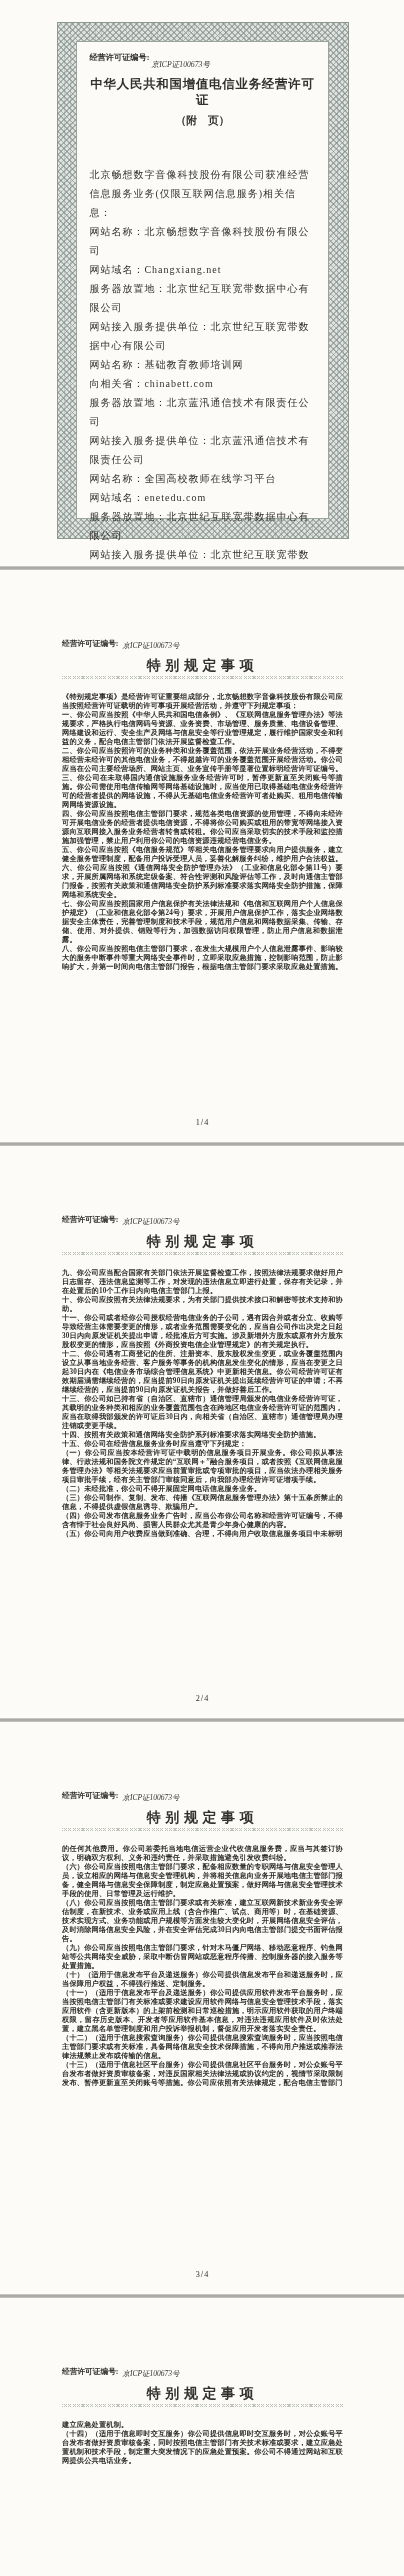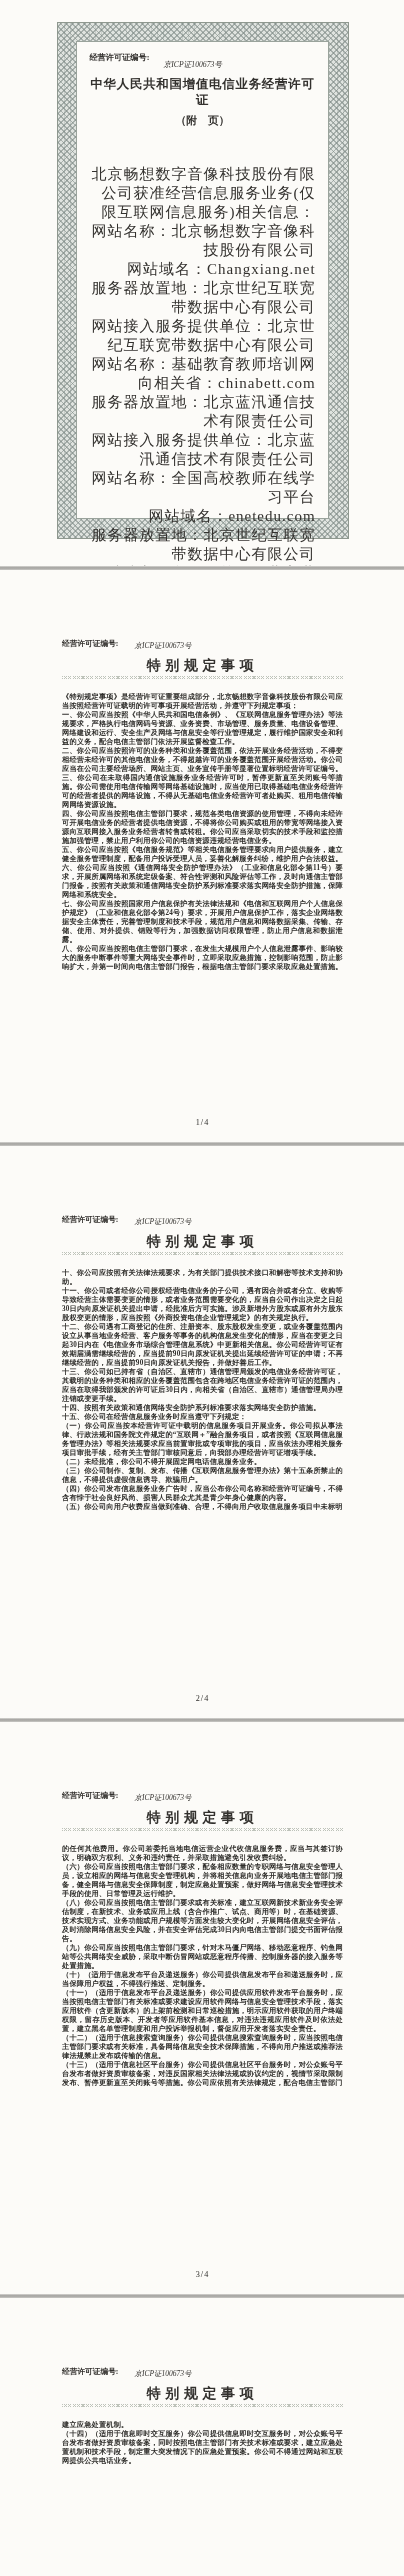--- a/index.html
+++ b/index.html
@@ -21,29 +21,29 @@
     background-image:
       repeating-linear-gradient(45deg, rgba(122,134,130,.55) 0 1.3px, rgba(255,255,255,0) 1.3px 4.1px),
       repeating-linear-gradient(-45deg, rgba(122,134,130,.55) 0 1.3px, rgba(255,255,255,0) 1.3px 4.1px),
       repeating-linear-gradient(90deg, rgba(122,134,130,.25) 0 0.5px, rgba(255,255,255,0) 0.5px 6.2px);
     border:0.5px solid #8f988f;
   }
   .cert-inner{
     background:#fcfbf8;width:100%;height:100%;box-sizing:border-box;
     padding:10.3px 12.4px;border:0.5px solid #9aa39c;
   }
-  .lic-row{display:flex;align-items:flex-start;gap:12px;}
+  .lic-row{display:flex;align-items:flex-start;}
   .lic-label{font-weight:bold;font-size:8.2px;white-space:nowrap;}
   .lic-value{font-size:7.7px;margin-left:2.1px;position:relative;top:7.2px;white-space:nowrap;font-style:italic;}
   .cert-title{
     text-align:center;font-size:12.4px;font-weight:bold;letter-spacing:0.8px;
     margin-top:12.4px;line-height:16.5px;
   }
   .cert-subtitle{text-align:center;font-size:10.8px;font-weight:bold;margin-top:5.2px;}
-  .cert-body{margin-top:37px;font-size:15px;letter-spacing:1px;line-height:19px;text-align:right;}
+  .cert-body{margin-top:37px;font-size:10px;letter-spacing:1px;line-height:19px;}
   .cert-body p{margin:0;}
   .cert-intro{margin-bottom:7.2px;}
 
   
   .page--prov{height:572px;padding:69px 62px 0;}
   .page--prov-last{height:575px;}
   .prov-lic .lic-label{font-size:7.7px;}
   .prov-lic .lic-value{font-size:7.5px;top:2.1px;margin-left:4.1px;}
   .prov-title{
     text-align:center;font-size:14px;font-weight:bold;letter-spacing:4.6px;
@@ -136,20 +136,21 @@
 
 <section class="page page--prov">
   <div class="lic-row prov-lic">
     <span class="lic-label">经营许可证编号:</span>
     <span class="lic-value">京ICP证100673号</span>
   </div>
   <div class="prov-title">特别规定事项</div>
   <div class="title-divider"></div>
   <div class="prov-body">
 
+  <p>九、你公司应当配合国家有关部门依法开展监督检查工作，按照法律法规要求做好用户日志留存、违法信息监测等工作，对发现的违法信息立即进行处置，保存有关记录，并在处置后的10个工作日内向电信主管部门上报。</p>
       <p>十、你公司应按照有关法律法规要求，为有关部门提供技术接口和解密等技术支持和协助。</p>
       <p>十一、你公司或者经你公司授权经营电信业务的子公司，遇有因合并或者分立、收购等导致经营主体需要变更的情形，或者业务范围需要变化的，应当自公司作出决定之日起30日内向原发证机关提出申请，经批准后方可实施。涉及新增外方股东或原有外方股东股权变更的情形，应当按照《外商投资电信企业管理规定》的有关规定执行。</p>
       <p>十二、你公司遇有工商登记的住所、注册资本、股东股权发生变更，或业务覆盖范围内设立从事当地业务经营、客户服务等事务的机构信息发生变化的情形，应当在变更之日起30日内在《电信业务市场综合管理信息系统》中更新相关信息。你公司经营许可证有效期届满需继续经营的，应当提前90日向原发证机关提出延续经营许可证的申请；不再继续经营的，应当提前90日向原发证机关报告，并做好善后工作。</p>
       <p>十三、你公司如已持有省（自治区、直辖市）通信管理局颁发的电信业务经营许可证，其载明的业务种类和相应的业务覆盖范围包含在跨地区电信业务经营许可证的范围内，应当在取得我部颁发的许可证后30日内，向相关省（自治区、直辖市）通信管理局办理注销或变更手续。</p>
       <p>十四、按照有关政策和通信网络安全防护系列标准要求落实网络安全防护措施。</p>
       <p>十五、你公司在经营信息服务业务时应当遵守下列规定：</p>
       <p>（一）你公司应当按本经营许可证中载明的信息服务项目开展业务。你公司拟从事法律、行政法规和国务院文件规定的“互联网＋”融合服务项目，或者按照《互联网信息服务管理办法》等相关法规要求应当前置审批或专项审批的项目，应当依法办理相关服务项目审批手续，经有关主管部门审核同意后，向我部办理经营许可证增项手续。</p>
       <p>（二）未经批准，你公司不得开展固定网电话信息服务业务。</p>
       <p>（三）你公司制作、复制、发布、传播《互联网信息服务管理办法》第十五条所禁止的信息，不得提供虚假信息诱导、欺骗用户。</p>
       <p>（四）你公司发布信息服务业务广告时，应当公布你公司名称和经营许可证编号，不得含有悖于社会良好风尚、损害人民群众尤其是青少年身心健康的内容。</p>

